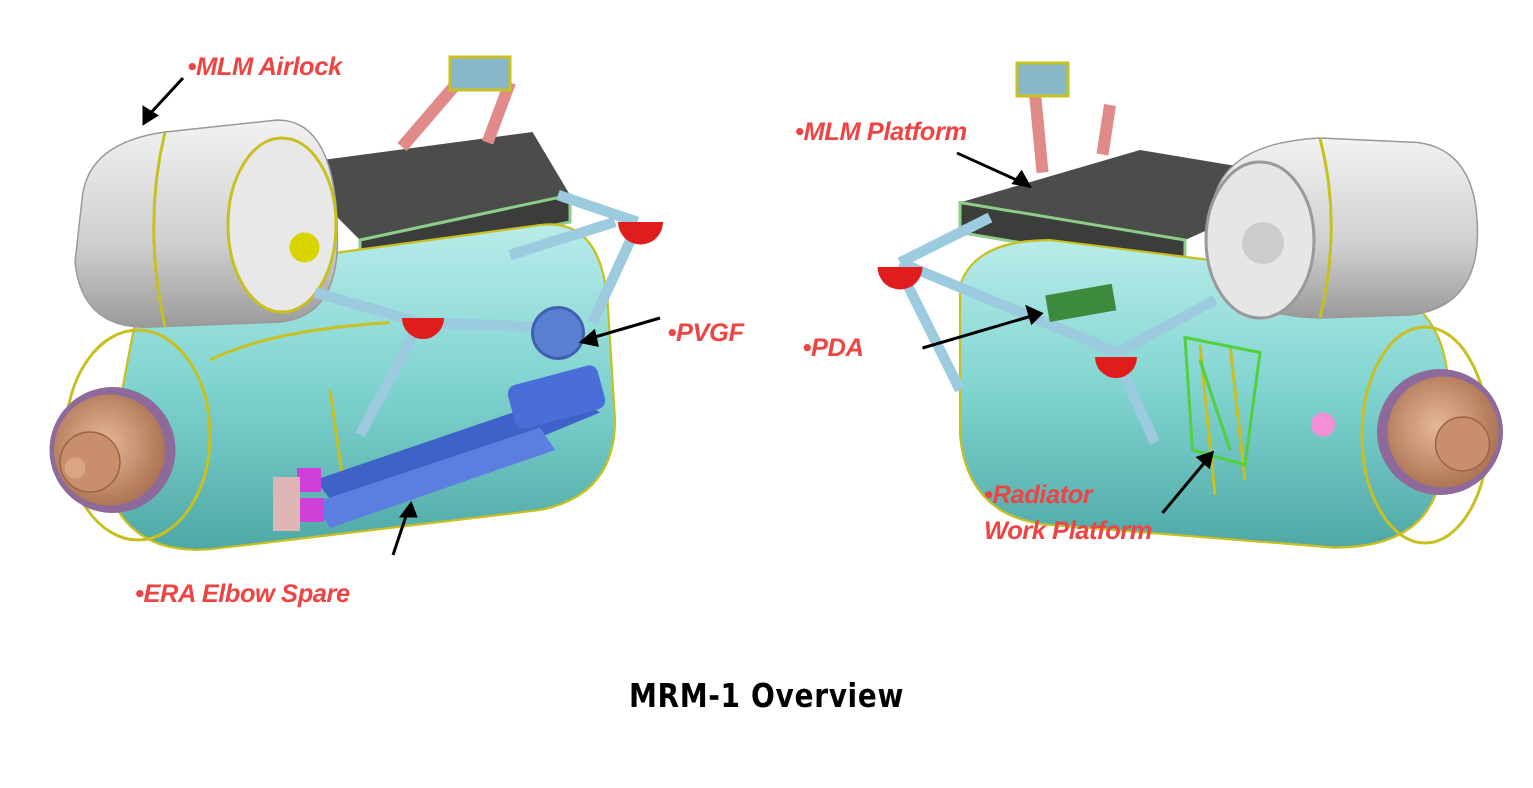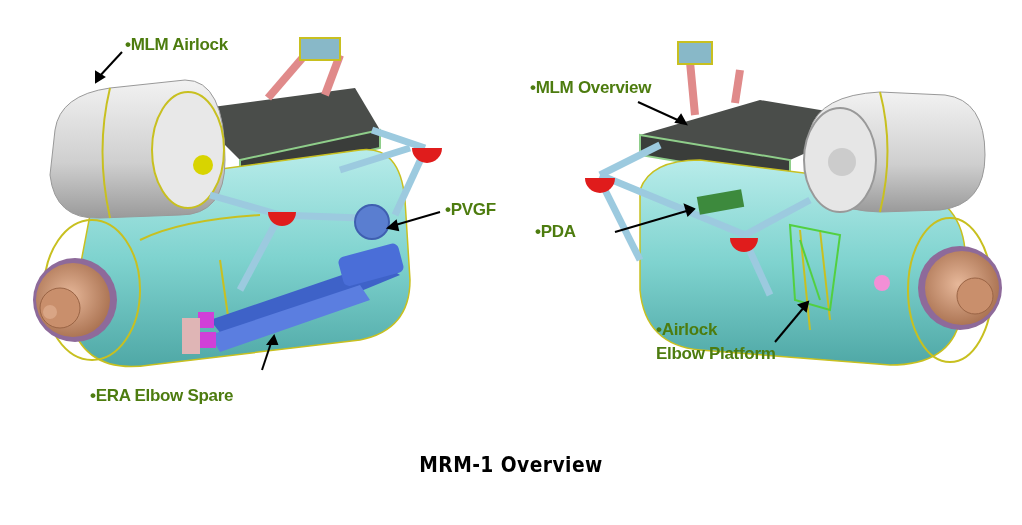--- a/index.html
+++ b/index.html
@@ -1,17 +1,17 @@
 <!DOCTYPE html>
 <html><head>
 <meta charset="utf-8">
 <style>
   html,body{margin:0;padding:0;background:#ffffff;}
   body{width:1022px;height:525px;position:relative;overflow:hidden;font-family:"Liberation Sans",sans-serif;}
-  .label{position:absolute;font-weight:bold;font-size:17px;color:#4d7c0f;line-height:20px;white-space:nowrap;letter-spacing:-0.3px;}
+  .label{position:absolute;font-weight:bold;font-size:17px;color:#ef4444;line-height:20px;white-space:nowrap;letter-spacing:-0.3px;font-style:italic;}
   .title{position:absolute;left:0;width:1022px;top:452px;text-align:center;font-family:"DejaVu Sans",sans-serif;font-weight:bold;font-size:22px;letter-spacing:0.5px;transform:scaleX(0.85);transform-origin:511px 0;}
   svg{position:absolute;left:0;top:0;}
 </style>
 </head>
 <body>
 
 <svg width="1022" height="525" viewBox="0 0 1022 525">
   <defs>
     <linearGradient id="cyl" x1="0" y1="0" x2="0" y2="1">
       <stop offset="0" stop-color="#b8ecea"></stop>
@@ -135,20 +135,20 @@
     <line x1="638" y1="102" x2="682" y2="122"></line>
       <polygon points="686,124 676,122 681,115"></polygon>
     <line x1="615" y1="232" x2="690" y2="210"></line>
       <polygon points="694,209 685,205 688,215"></polygon>
     <line x1="775" y1="342" x2="805" y2="306"></line>
       <polygon points="808,302 799,305 806,311"></polygon>
   </g>
 </svg>
 
 <div class="label" style="left:125px;top:35px;">•MLM Airlock</div>
-<div class="label" style="left:445px;top:200px;">•PVGF</div>
+<div class="label" style="left:445px;top:212px;">•PVGF</div>
 <div class="label" style="left:90px;top:386px;">•ERA Elbow Spare</div>
-<div class="label" style="left:530px;top:78px;">•MLM Overview</div>
+<div class="label" style="left:530px;top:78px;">•MLM Platform</div>
 <div class="label" style="left:535px;top:222px;">•PDA</div>
-<div class="label" style="left:656px;top:320px;">•Airlock</div>
-<div class="label" style="left:656px;top:344px;">Elbow Platform</div>
+<div class="label" style="left:656px;top:320px;">•Radiator</div>
+<div class="label" style="left:656px;top:344px;">Work Platform</div>
 
 <div class="title">MRM-1 Overview</div>
 
 </body></html>

